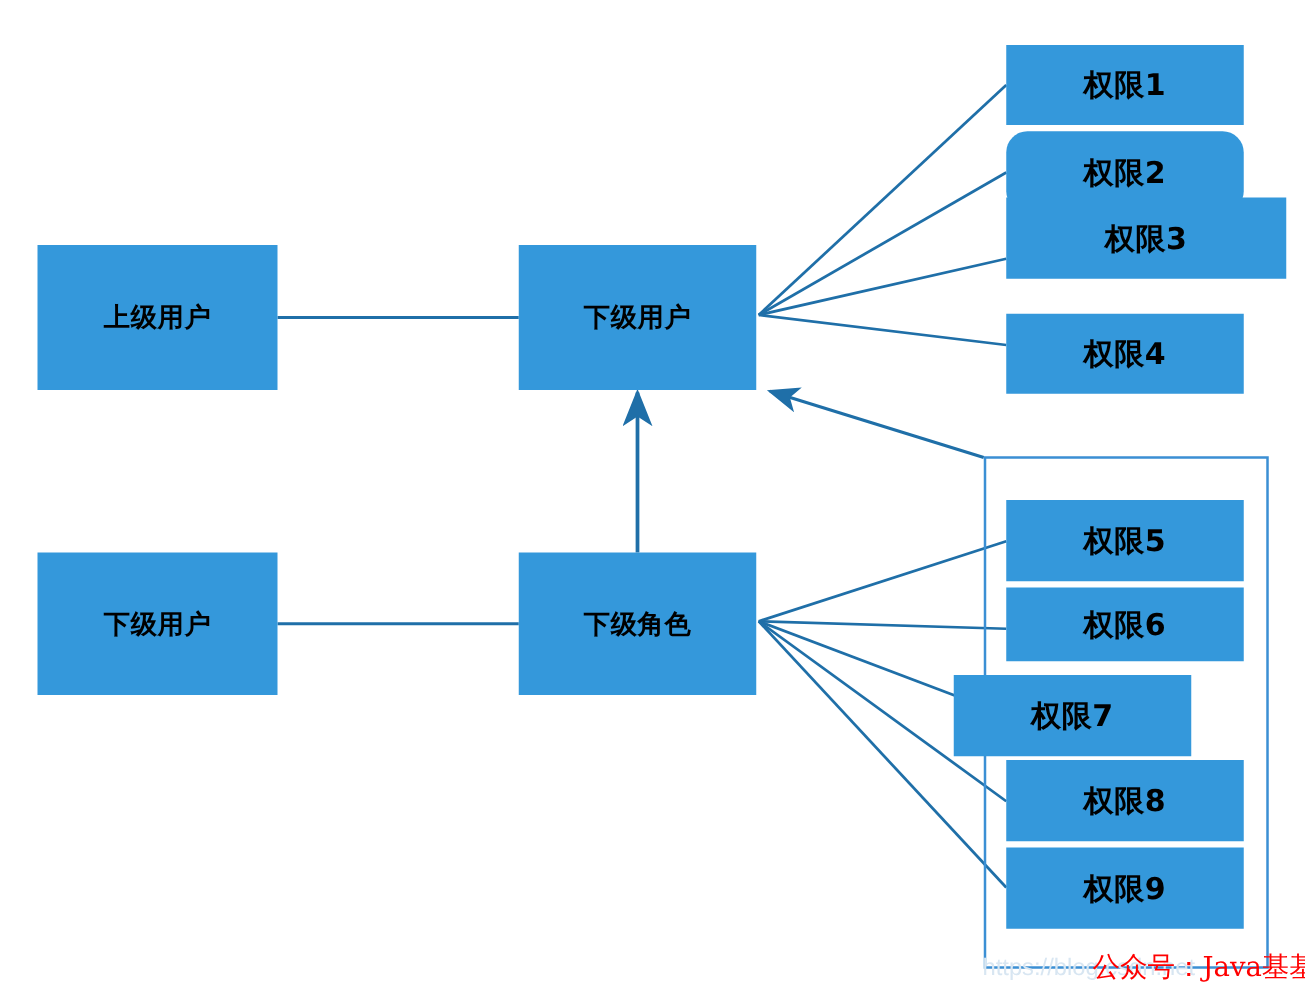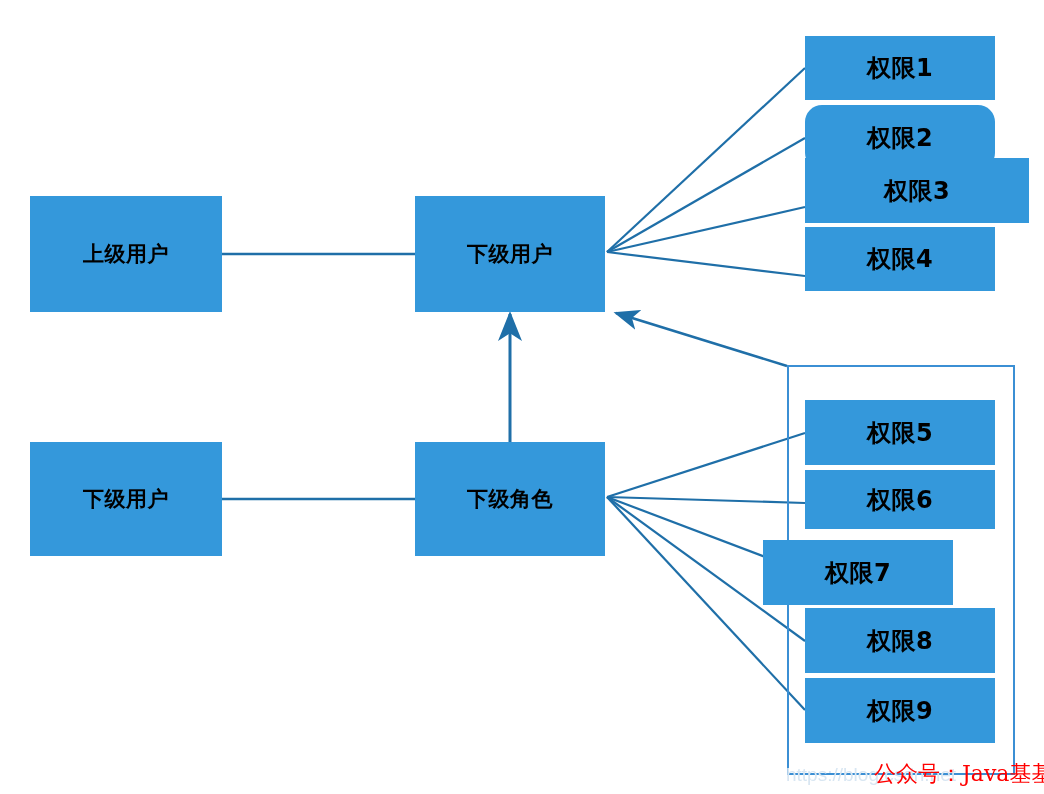--- a/index.html
+++ b/index.html
@@ -117,21 +117,21 @@
 
   <div class="node perm" style="left:805px; top:36px; width:190px; height:64px;">
     <span>权限1</span>
   </div>
   <div class="node perm" style="left:805px; top:105px; width:190px; height:65px;border-radius:17px;">
     <span>权限2</span>
   </div>
   <div class="node perm" style="left:805px; top:158px; width:224px; height:65px;">
     <span>权限3</span>
   </div>
-  <div class="node perm" style="left:805px; top:227px; width:190px; height:64px;">
+  <div class="node perm" style="left:805px; top:251px; width:190px; height:64px;">
     <span>权限4</span>
   </div>
 
   <div class="node perm" style="left:805px; top:400px; width:190px; height:65px;">
     <span>权限5</span>
   </div>
   <div class="node perm" style="left:805px; top:470px; width:190px; height:59px;">
     <span>权限6</span>
   </div>
   <div class="node perm" style="left:763px; top:540px; width:190px; height:65px;">

